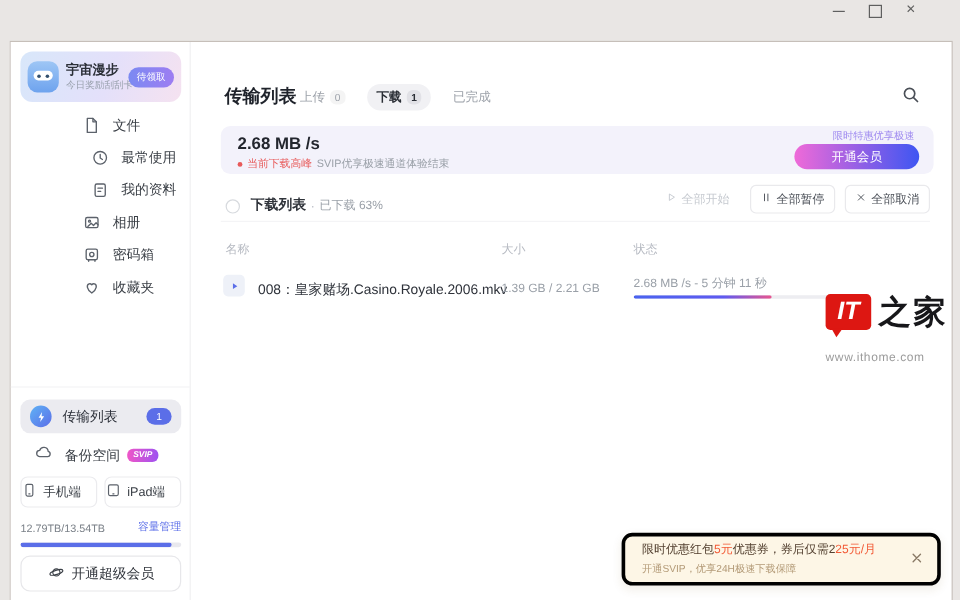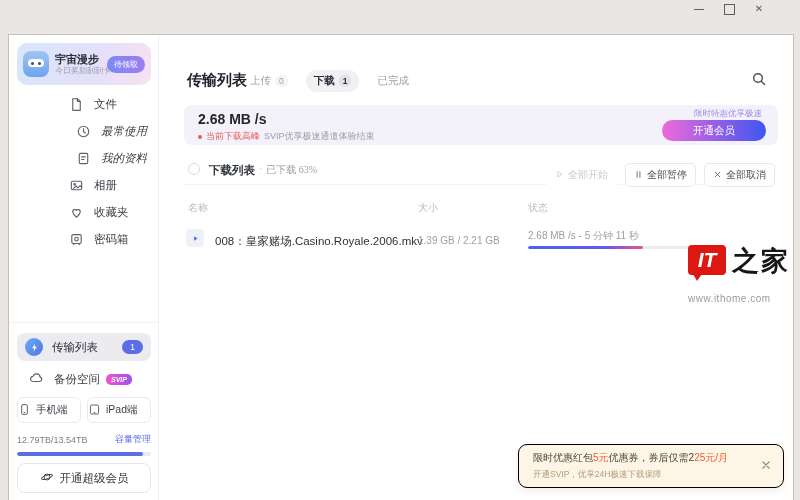--- a/index.html
+++ b/index.html
@@ -25,21 +25,21 @@
   .avatar .goggle i { position:absolute; top:2.5px; width:3px; height:3px; border-radius:50%; background:#33506e; }
   .avatar .goggle i.l{ left:3px; } .avatar .goggle i.r{ right:3px; }
   .uc-text { margin-left:6px; min-width:0; }
   .uc-name { font-size:11px; font-weight:bold; color:#2b2f38; line-height:13px; }
   .uc-sub { font-size:8px; color:#98a0ac; transform-origin:left; line-height:10px; white-space:nowrap; }
   .uc-badge { position:absolute; right:6px; top:13px; font-size:8px; color:#fff; padding:3px 7px; border-radius:9px;
     background:linear-gradient(90deg,#7b8af2,#9d7df2); cursor:pointer; }
 
   nav { position:absolute; left:0; top:56px; width:150px;margin-left:40px; }
   .nav-item { height:27px; display:flex; align-items:center; padding-left:20px; font-size:11.5px; color:#3a3f46; cursor:pointer; position:relative; }
-  .nav-item.sub { padding-left:27px;font-style:italic; }
+  .nav-item.sub { padding-left:27px; }
   .nav-item .nicon { width:15px; height:15px; margin-right:10px; display:inline-flex; flex:none; }
   .nav-item svg { stroke:#5c626b; fill:none; stroke-width:1.2; stroke-linecap:round; stroke-linejoin:round; }
   .blue-dot { position:absolute; right:14px; top:11px; width:6px; height:6px; border-radius:50%; background:#5b6ee8; }
 
   .side-sep { position:absolute; left:0; top:287px; width:150px; border-top:1px solid #f3f3f5; }
 
   .transfer-item { position:absolute; left:8px; top:298px; width:134px; height:28px; border-radius:8px; background:#ebebf0;
     display:flex; align-items:center; padding:0 8px; cursor:pointer; }
   .bolt-circle { width:18px; height:18px; border-radius:50%; background:linear-gradient(135deg,#5fb2f5,#5b6ee8); display:flex; align-items:center; justify-content:center; flex:none; }
   .transfer-item .tlabel { font-size:11.5px; color:#2b2f38; margin-left:9px; flex:1; }
@@ -81,21 +81,21 @@
     background:linear-gradient(90deg,#f3f2fb 70%,#f5effа 100%); background-color:#f3f2fb; }
   .banner-speed { position:absolute; left:14px; top:6px; font-size:14px; font-weight:bold; color:#23262e; }
   .banner-sub { position:absolute; left:14px; top:25px; font-size:9px; display:flex; align-items:center; gap:4px; }
   .red-dot { width:4px; height:4px; border-radius:50%; background:#e85a5a; }
   .banner-alert { color:#e85a5a; }
   .banner-alert-suffix { color:#9aa0a8; }
   .banner-hint { position:absolute; right:16px; top:3px; font-size:8.5px; color:#a08cf0; }
   .banner-cta { position:absolute; right:12px; top:15px; width:104px; height:21px; border:none; border-radius:11px; color:#fff; font-size:10.5px;
     background:linear-gradient(90deg,#ef6ad8,#3e56f2); cursor:pointer; font-family:inherit; }
 
-  .list-controls { position:absolute; left:24px; right:18px; top:128px; height:22px; display:flex; align-items:flex-start; border-bottom:1px solid #f4f4f6; padding-bottom:6px;font-family:Liberation Serif, serif; }
+  .list-controls { position:absolute; left:24px; right:18px; top:128px; height:22px; display:flex; align-items:flex-end; border-bottom:1px solid #f4f4f6; padding-bottom:6px; }
   .check-circle { width:12px; height:12px; border:1.4px solid #d7dade; border-radius:50%; margin-left:4px; cursor:pointer; flex:none; }
   .lc-title { font-size:11.5px; font-weight:bold; color:#2f333a; margin-left:9px; }
   .lc-dot { font-size:10px; color:#b8bcc4; margin:0 4px; }
   .lc-progress { font-size:10px; color:#9aa0a8; }
   .lc-spacer { flex:1; }
   .action-btn { display:flex; align-items:center; gap:4px; font-size:10px; color:#4a4f57; border:1px solid #e9e9ec; background:#fff; border-radius:5px; padding:4px 8px; margin-left:8px; cursor:pointer; font-family:inherit; }
   .action-btn svg { stroke:#4a4f57; stroke-width:1.4; fill:none; stroke-linecap:round; }
   .action-btn.disabled { color:#c6cad0; border-color:transparent; cursor:default; }
   .action-btn.disabled svg { stroke:#c6cad0; }
 
@@ -112,21 +112,21 @@
 
   
   .watermark { position:absolute; left:528px; top:210px; width:112px; }
   .wm-row { display:flex; align-items:flex-start; }
   .wm-logo { position:relative; width:38px; height:30px; background:#dd1712; border-radius:4px; color:#ffffff; font-weight:bold; font-size:21px; font-style:italic; text-align:center; line-height:29px; font-family:"Liberation Sans",sans-serif; }
   .wm-logo::after { content:""; position:absolute; left:5px; bottom:-6px; border-left:4px solid transparent; border-right:5px solid transparent; border-top:7px solid #dd1712; }
   .wm-brand { font-family:"DejaVu Serif",serif; font-weight:bold; font-size:27px; color:#17171a; margin-left:6px; line-height:32px; letter-spacing:2px; }
   .wm-url { margin-top:16px; font-size:10px; color:#9b9b9b; letter-spacing:0.5px; }
 
   
-  .toast { position:absolute; left:518px; top:444px; width:266px; height:44px; background:#fdf6e6; border:1px solid #000000; border-radius:9px;
+  .toast { position:absolute; left:518px; top:444px; width:266px; height:44px; background:#fdf6e6; border:3px solid #000000; border-radius:9px;
     box-shadow:0 3px 8px rgba(120,90,30,0.10); display:flex; align-items:center; padding:0 8px 0 14px; }
   .toast-text { flex:1; min-width:0; }
   .toast-l1 { font-size:10px; color:#534030; white-space:nowrap; }
   .toast-l1 .red { color:#f25a36; }
   .toast-l2 { font-size:8.5px; color:#b39a77; margin-top:4px; white-space:nowrap; }
   .toast-right { width:56px; flex:none; text-align:center; margin-left:2px; }
   .toast-count { font-size:7.5px; color:#ff6b4a; }
   .toast-cta { margin-top:2px; width:54px; height:17px; border:none; border-radius:9px; background:#30251a; color:#f5e3bd; font-size:9px; cursor:pointer; font-family:inherit; }
   .toast-close { width:16px; height:16px; margin-left:6px; flex:none; cursor:pointer; }
   .toast-close svg { stroke:#8a7a66; stroke-width:1.3; stroke-linecap:round; }
@@ -194,34 +194,34 @@
                 <rect x="2.5" y="3.5" width="11" height="9" rx="1.5"></rect>
                 <circle cx="6" cy="6.7" r="0.9"></circle>
                 <path d="M4.5 11.5l3-3 2 2 2.3-2.3 1.7 1.7"></path>
               </svg>
             </span>
           <span>相册</span>
         </div>
         <div class="nav-item">
           <span class="nicon">
               <svg viewBox="0 0 16 16" width="15" height="15">
-                <path d="M8 13C3.2 9.6 3.2 5.6 5.6 4.9 7.1 4.5 8 5.7 8 5.7s.9-1.2 2.4-.8c2.4.7 2.4 4.7-2.4 8.1z"></path>
-              </svg>
-            </span>
-          <span>收藏夹</span>
-        </div>
-        <div class="nav-item">
-          <span class="nicon">
-              <svg viewBox="0 0 16 16" width="15" height="15">
                 <rect x="3" y="2.8" width="10" height="9.4" rx="1.5"></rect>
                 <circle cx="8" cy="7.5" r="1.9"></circle>
                 <path d="M5.2 12.2v1.4M10.8 12.2v1.4"></path>
               </svg>
             </span>
           <span>密码箱</span>
+        </div>
+        <div class="nav-item">
+          <span class="nicon">
+              <svg viewBox="0 0 16 16" width="15" height="15">
+                <path d="M8 13C3.2 9.6 3.2 5.6 5.6 4.9 7.1 4.5 8 5.7 8 5.7s.9-1.2 2.4-.8c2.4.7 2.4 4.7-2.4 8.1z"></path>
+              </svg>
+            </span>
+          <span>收藏夹</span>
         </div>
       </nav>
 
       <div class="side-sep"></div>
 
       <div class="transfer-item">
         <span class="bolt-circle">
             <svg viewBox="0 0 16 16" width="11" height="11">
               <path d="M8.8 2 4.6 9h2.9l-1 5 4.9-7H8.2z" fill="#fff" stroke="none"></path>
             </svg>

